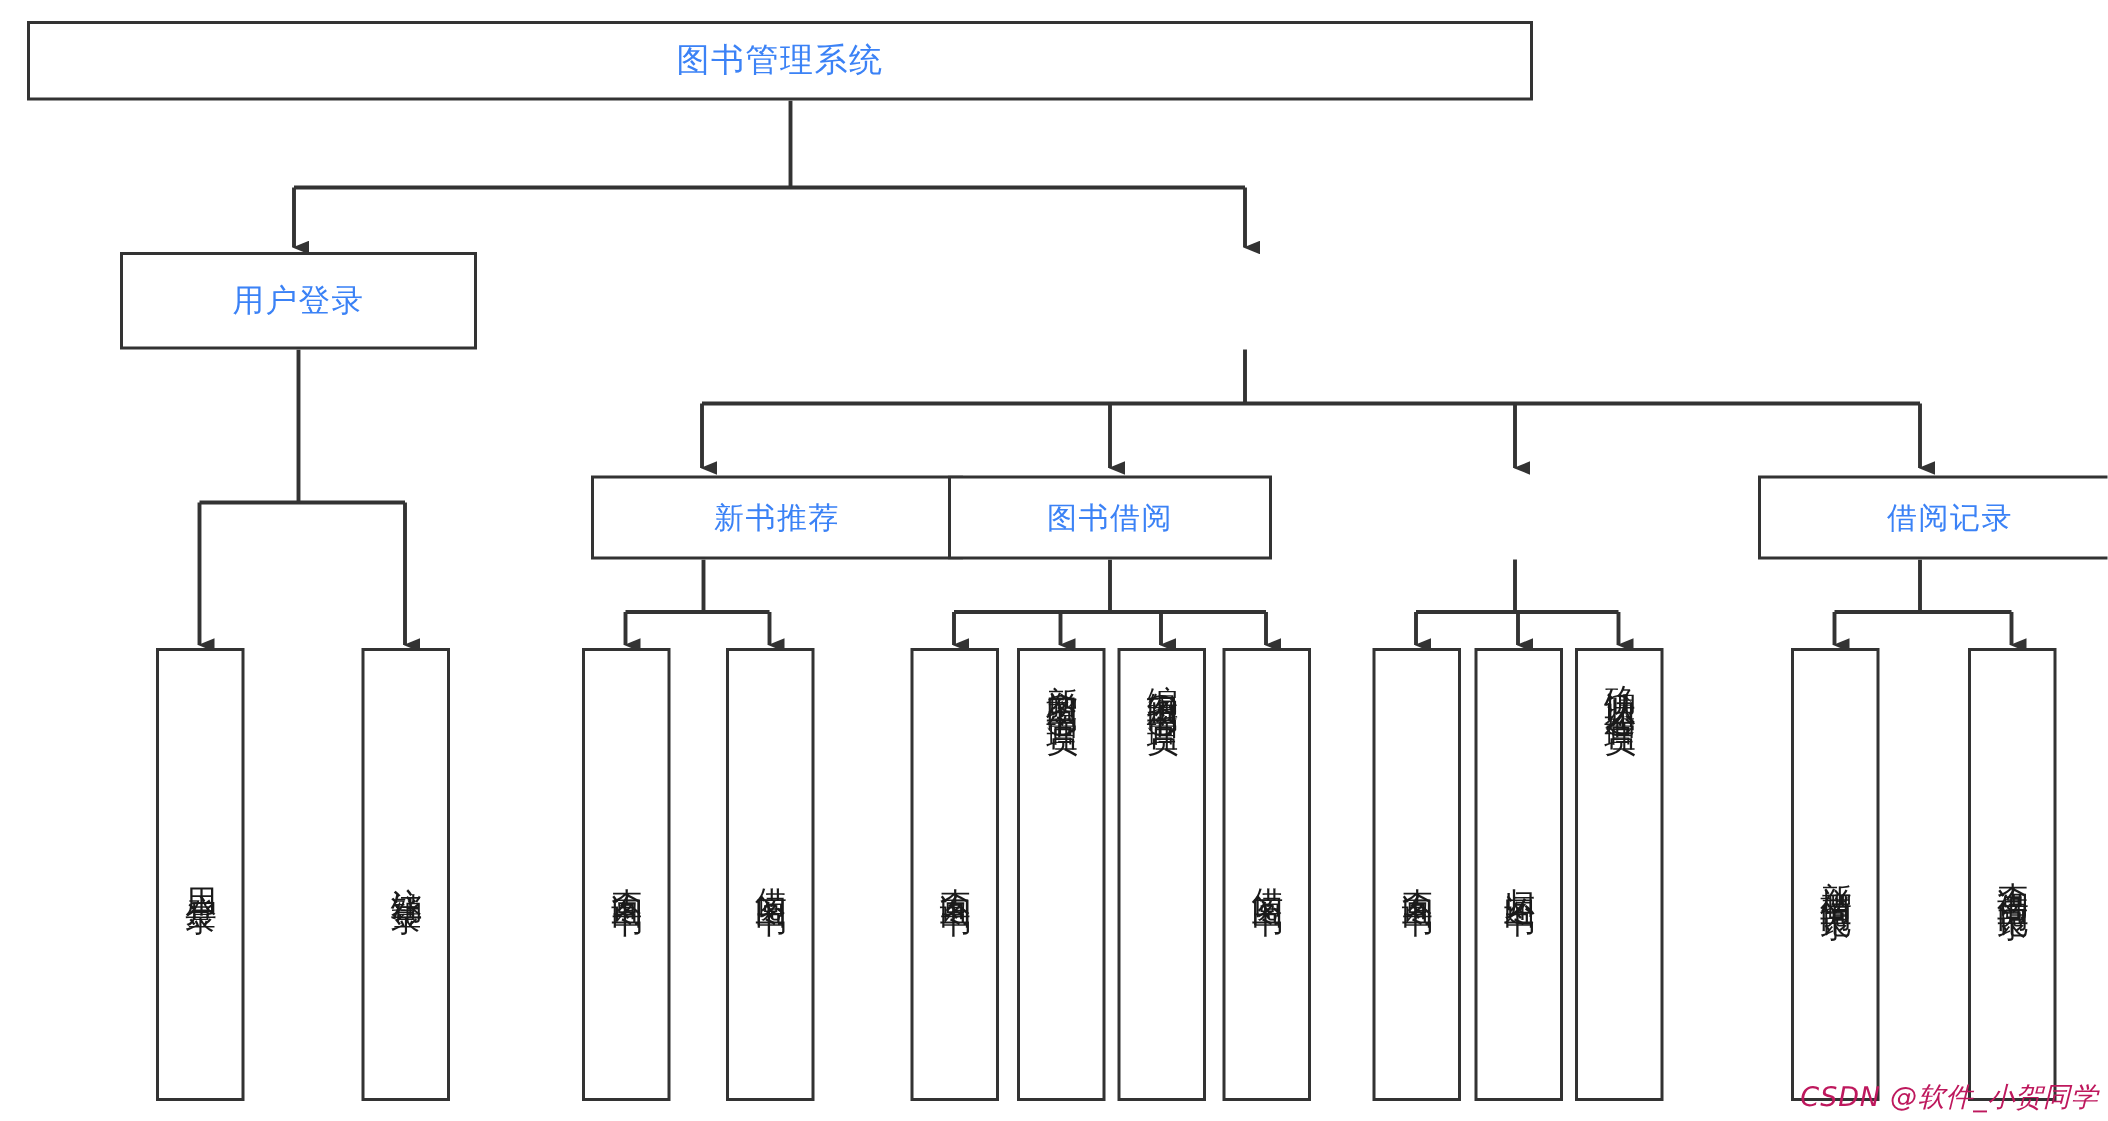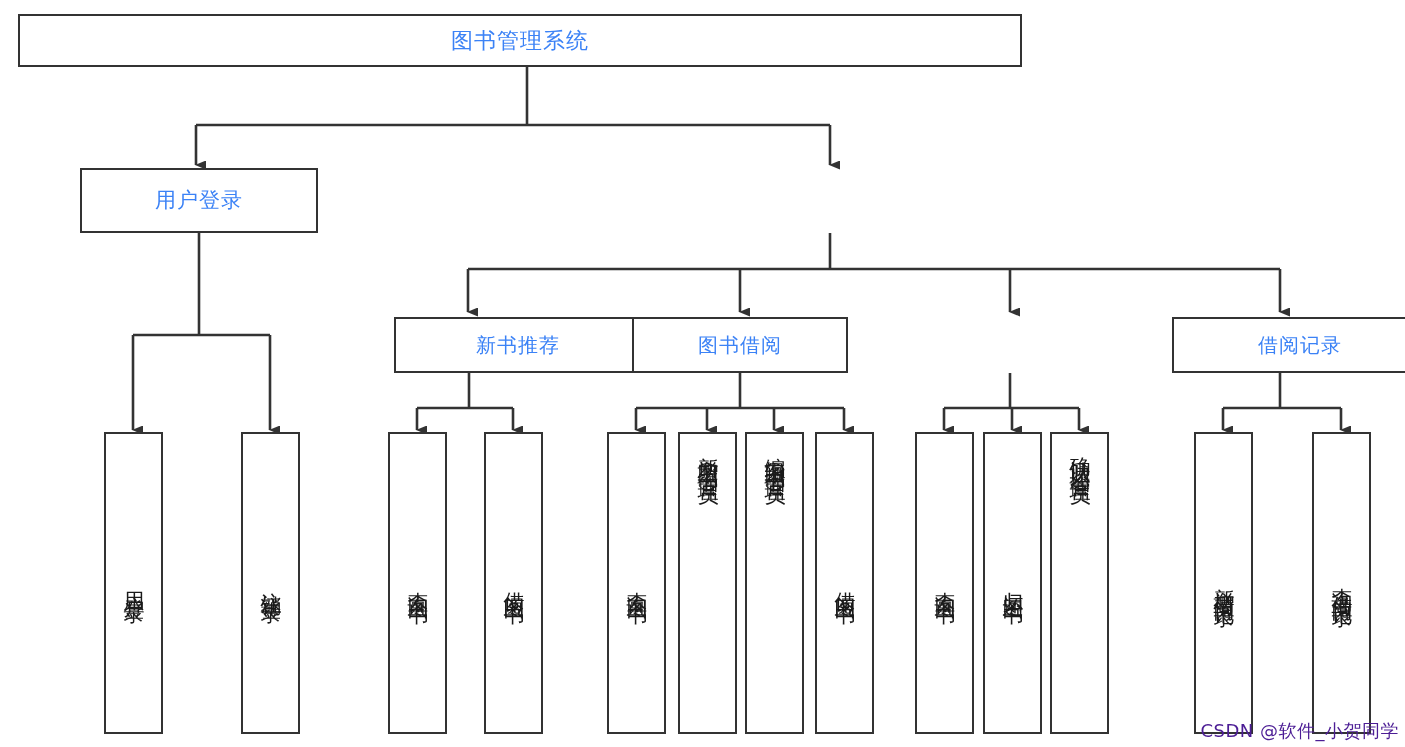--- a/index.html
+++ b/index.html
@@ -55,24 +55,25 @@
     letter-spacing:4px;
     line-height:1;
     white-space:nowrap;
     user-select:none;
   }
   .watermark{
     position:absolute;
     right:6px;
     bottom:4px;
     font-size:18px;
-    color:#4c1d95;
+    color:#be185d;
     letter-spacing:0.5px;
     user-select:none;
     white-space:nowrap;
+    font-style:italic;
   }
 </style>
 </head>
 <body>
 
 <div id="diagram-root">
 
   <svg id="tree-svg" viewBox="0 0 1405 747" xmlns="http://www.w3.org/2000/svg">
     <defs>
       <marker id="arrow" markerWidth="9" markerHeight="11" refX="4.5" refY="10" orient="auto" markerUnits="userSpaceOnUse">

